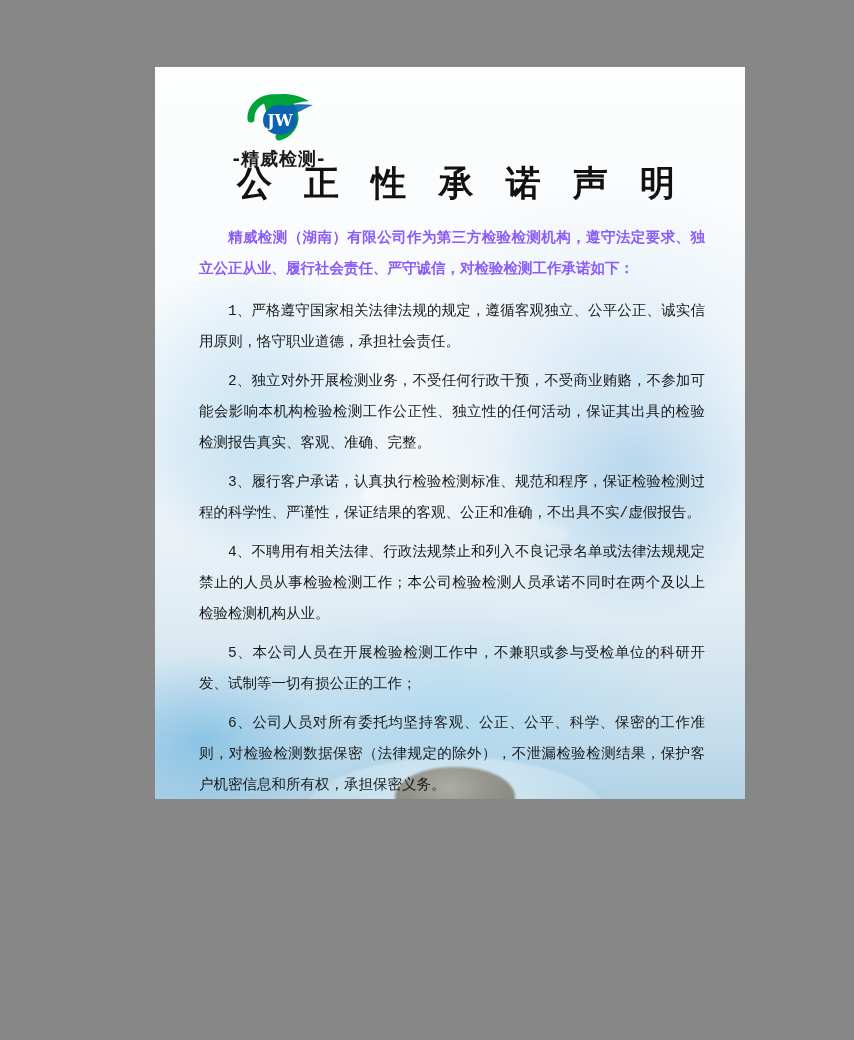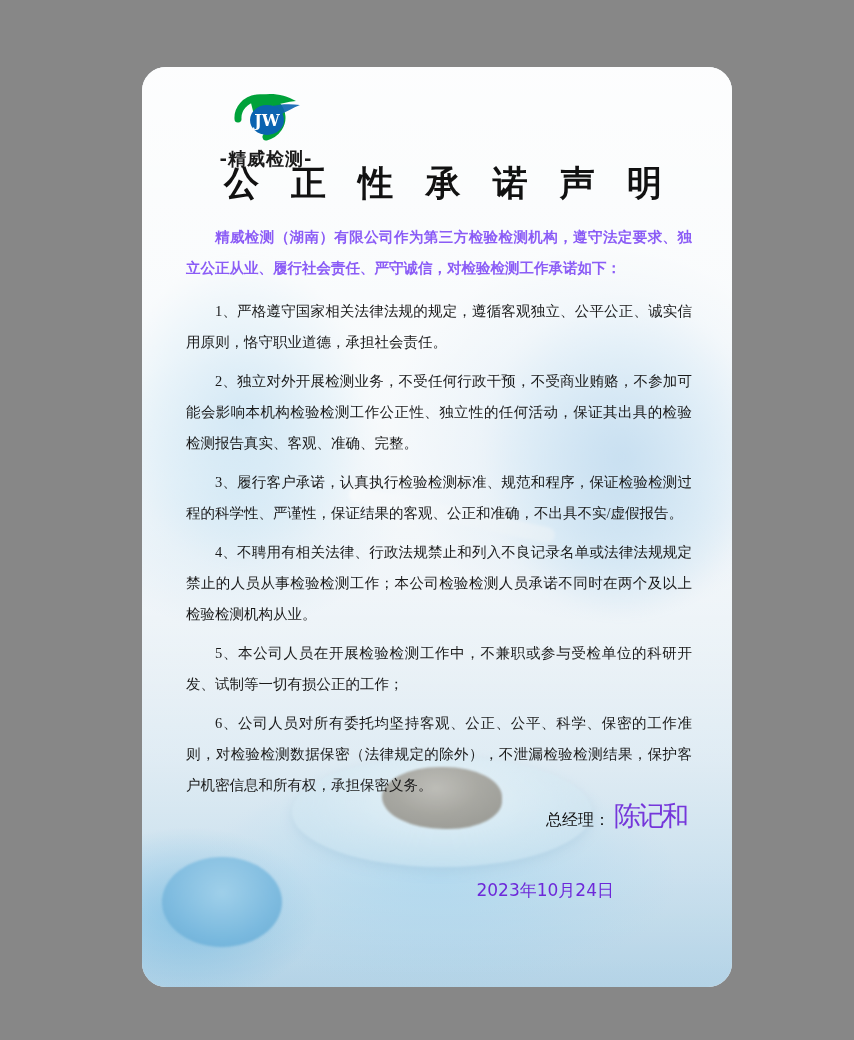--- a/index.html
+++ b/index.html
@@ -8,27 +8,26 @@
   }
   body {
     width: 854px;
     height: 1040px;
     background: #878787;
     font-family: "Liberation Sans", sans-serif;
     overflow: hidden;
   }
   .page-wrap {
     position: absolute;
-    left: 142px;
+    left: 155px;
     top: 67px;
     width: 590px;
-    height: 920px;
+    height: 732px;
     background: #eef3f6;
     overflow: hidden;
-    border-radius: 24px;
   }
   
   .bg {
     position: absolute;
     inset: 0;
     background:
       radial-gradient(ellipse 240px 200px at 16% 46%, rgba(120,185,225,0.55) 0%, rgba(120,185,225,0) 70%),
       radial-gradient(ellipse 300px 260px at 78% 40%, rgba(90,160,215,0.50) 0%, rgba(90,160,215,0) 72%),
       radial-gradient(ellipse 320px 150px at 50% 88%, rgba(150,205,235,0.75) 0%, rgba(150,205,235,0) 75%),
       radial-gradient(ellipse 180px 120px at 8% 92%, rgba(95,175,220,0.80) 0%, rgba(95,175,220,0) 72%),
@@ -146,21 +145,21 @@
     font-family: "DejaVu Sans", sans-serif;
     font-weight: bold;
     font-size: 14.5px;
     line-height: 31px;
     color: #8b5cf6;
     text-indent: 29px;
     margin: 0 0 12px 0;
     text-align: justify;
   }
   .para {
-    font-family: Liberation Serif, serif;
+    font-family: Liberation Mono, monospace;
     font-size: 14.5px;
     line-height: 31px;
     color: #1a1a1a;
     text-indent: 29px;
     margin: 8px 0 2px 0;
     text-align: justify;
   }
 
   
   .sign-row {

